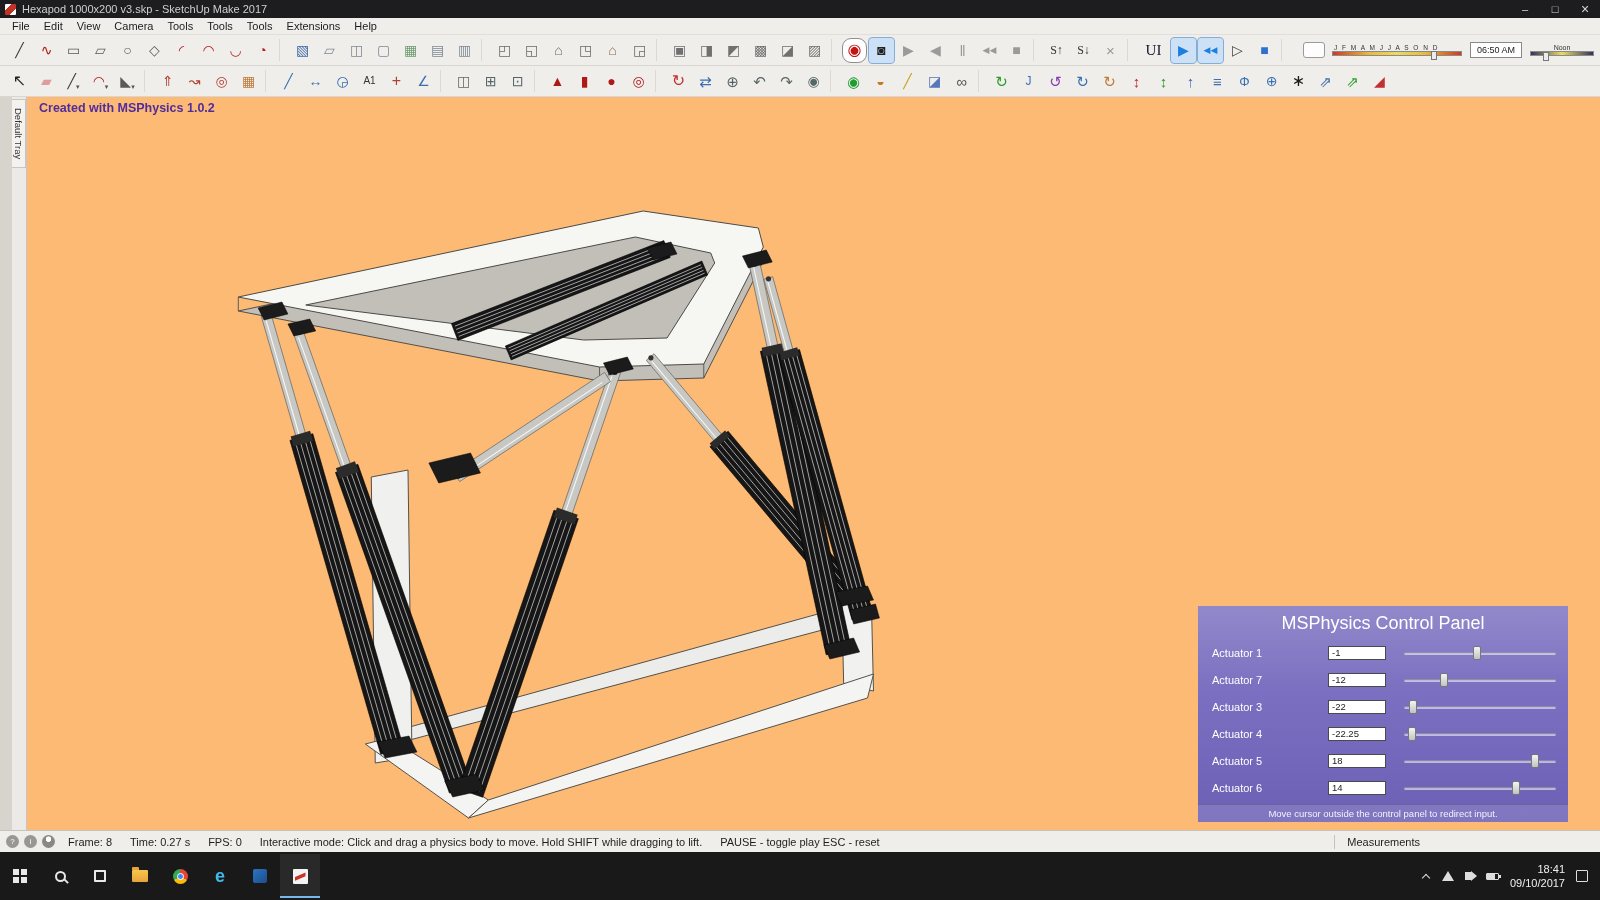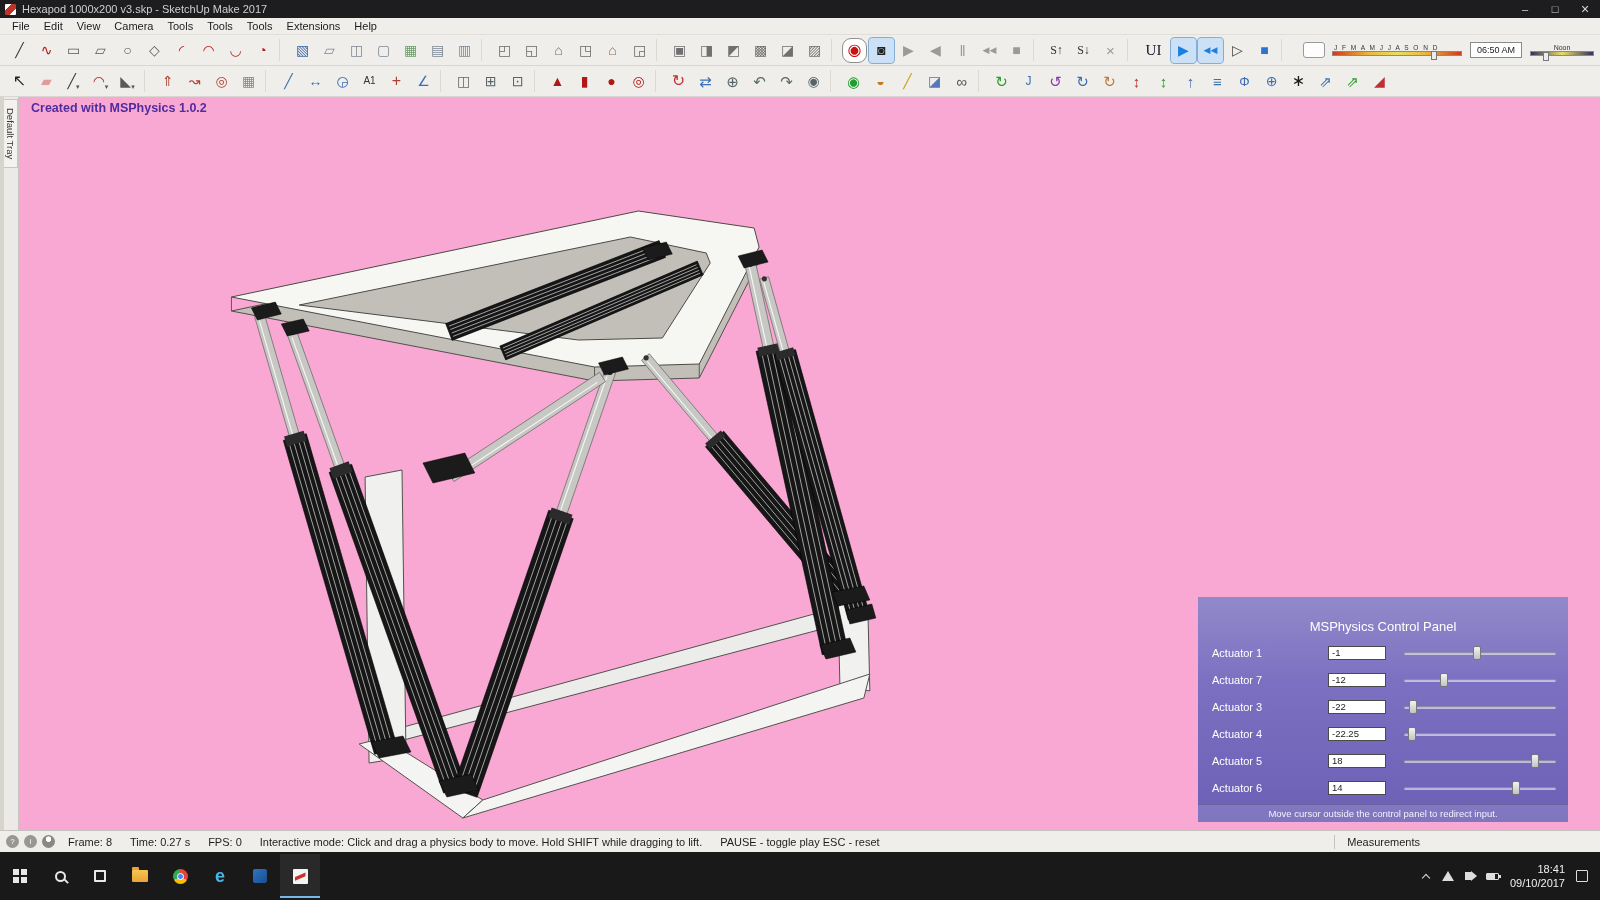--- a/index.html
+++ b/index.html
@@ -37,29 +37,29 @@
 .month-letters{font-size:6.5px;color:#333;white-space:nowrap;letter-spacing:1.5px;padding-left:2px}
 .date-track{height:5px;border:1px solid #8a8a8a;background:linear-gradient(90deg,#cf3a1e,#e8b93c 28%,#eadc62 50%,#e8b93c 72%,#cf3a1e);}
 .date-thumb{position:absolute;top:7px;left:76%;width:6px;height:9px;background:#ececec;border:1px solid #777}
 .time-box{width:52px;height:16px;background:#fff;border:1px solid #8a8a8a;font-size:9px;display:flex;align-items:center;justify-content:center;color:#222;margin-right:8px}
 .time-slider{width:64px;position:relative}
 .noon-label{font-size:7px;color:#333;text-align:center}
 .time-track{height:5px;border:1px solid #8a8a8a;background:linear-gradient(90deg,#32325e,#eadc62 50%,#32325e)}
 .time-thumb{position:absolute;top:8px;left:20%;width:6px;height:9px;background:#ececec;border:1px solid #777}
 
 
-#main{position:absolute;top:97px;left:4px;right:0;height:733px;background:#f9a8d4;overflow:hidden}
+#main{position:absolute;top:97px;left:12px;right:0;height:733px;background:#fdba74;overflow:hidden}
 #model-svg{position:absolute;inset:0;width:100%;height:100%}
 #traytab{position:absolute;left:0;top:0;width:15px;height:733px;background:#eceae6;border-right:1px solid #c9c6c1;z-index:5}
 .tray-label{writing-mode:vertical-rl;font-size:9.5px;color:#333;padding:8px 1px;background:#f4f2ef;border:1px solid #c9c6c1;border-left:none;display:inline-block;margin-top:2px;white-space:nowrap}
 .watermark{position:absolute;left:27px;top:4px;font-size:12.5px;font-weight:bold;color:#4f2d9e;z-index:6}
 
 
 .control-panel{position:absolute;right:32px;bottom:8px;width:370px;background:linear-gradient(180deg,#9289cb,#7a6fc0 40%,#6c60b6);font-size:11px;color:#fff;z-index:10}
-.cp-title{text-align:center;font-size:13px;padding:22px 0 5px;color:#fff}
+.cp-title{text-align:center;font-size:18px;padding:7px 0 5px;color:#fff}
 .cp-row{display:flex;align-items:center;height:27px;padding:0 12px 0 14px}
 .cp-label{width:116px;font-size:11px}
 .cp-input{width:58px;height:14px;background:#fff;border:1px solid #4a4a4a;color:#222;font-size:9.5px;line-height:12px;padding-left:3px;margin-right:18px}
 .cp-slider{position:relative;flex:1;height:16px}
 .cp-track{position:absolute;left:0;right:0;top:7px;height:3px;background:rgba(255,255,255,.55);border-radius:2px;box-shadow:inset 0 1px 1px rgba(0,0,0,.3)}
 .cp-thumb{position:absolute;top:1px;width:8px;height:14px;background:linear-gradient(180deg,#f4f4f4,#c2c2c2);border:1px solid #777;border-radius:2px}
 .cp-note{margin-top:3px;background:rgba(255,255,255,.14);border-top:1px solid rgba(0,0,0,.18);text-align:center;font-size:9.5px;padding:3px 0;color:#f2f0fa}
 
 
 #statusbar{position:absolute;left:0;top:830px;right:0;height:22px;background:#f0eeeb;border-top:1px solid #c6c3be;display:flex;align-items:center;font-size:11px;color:#1e1e1e;padding-left:6px;z-index:30}

